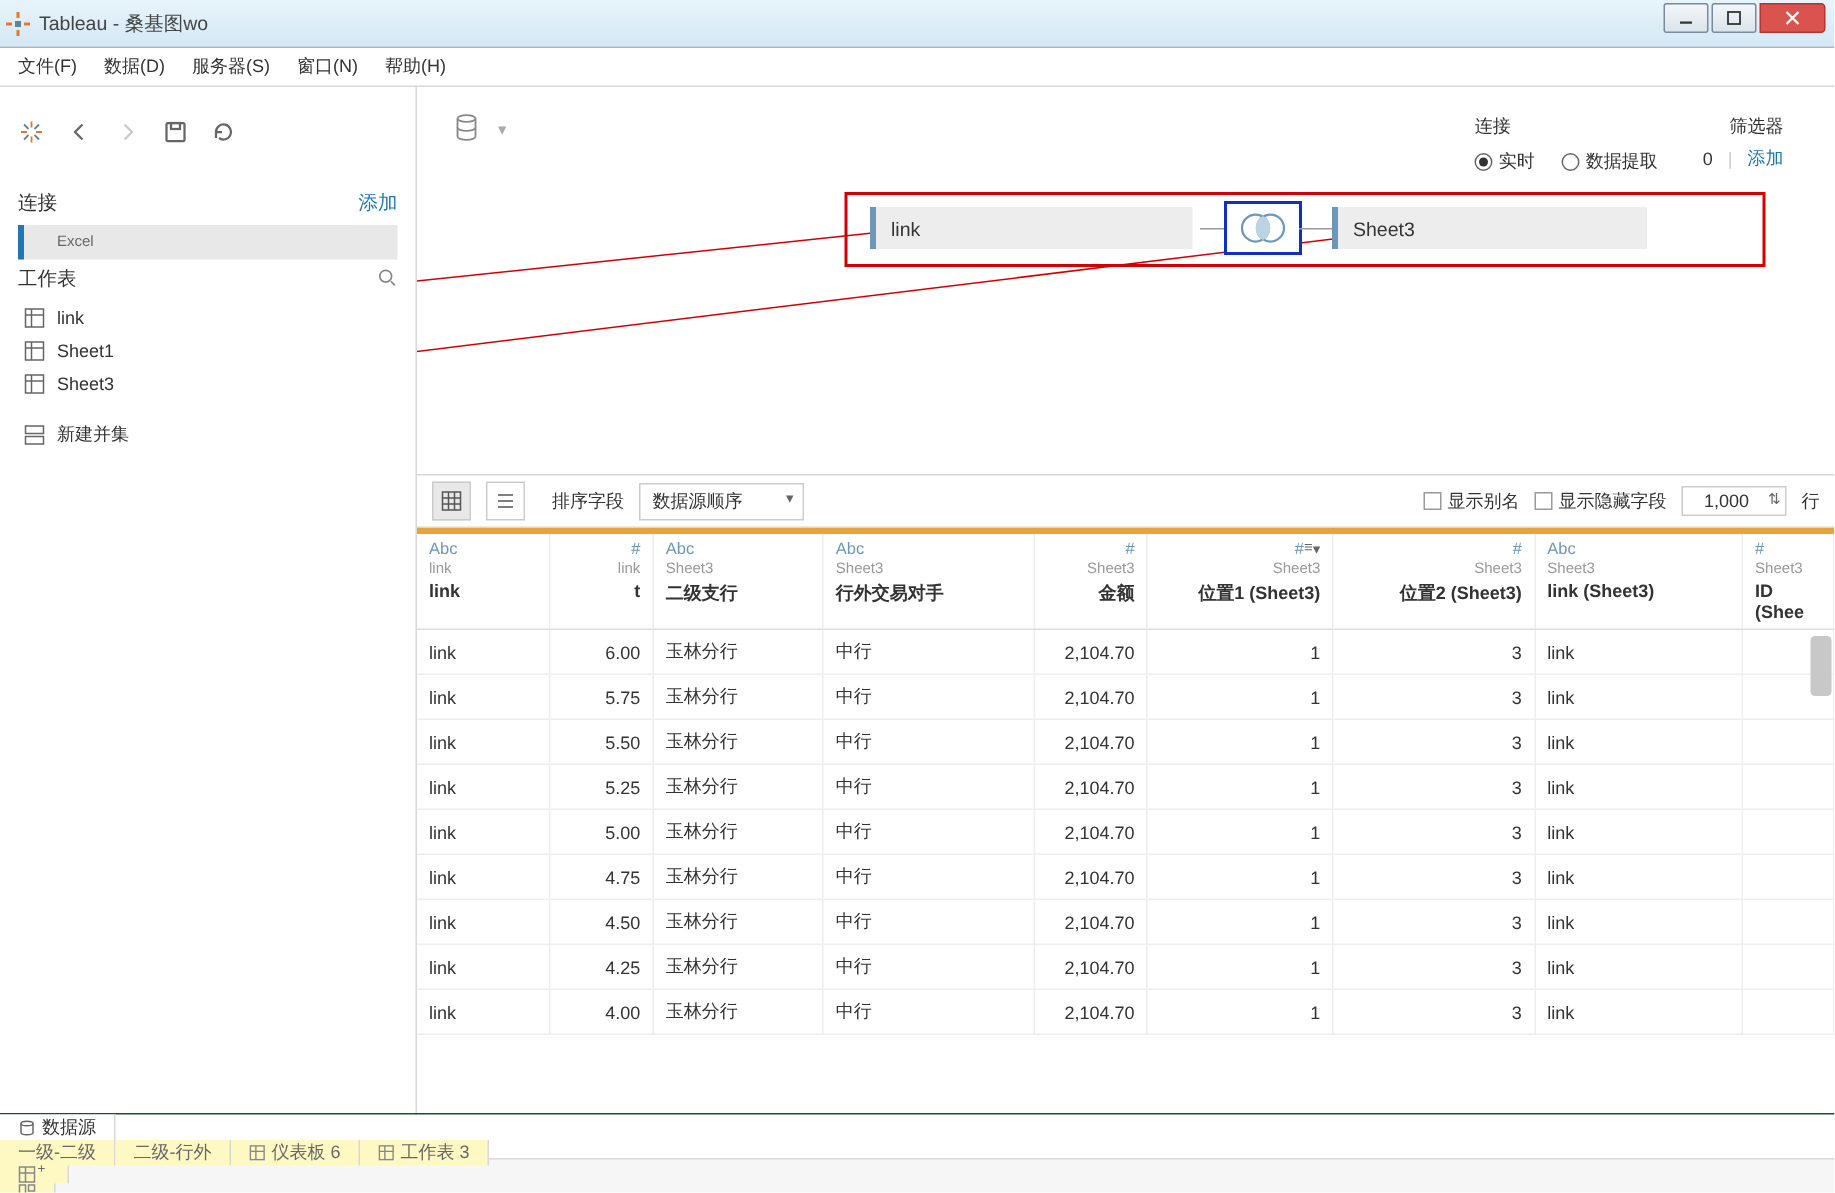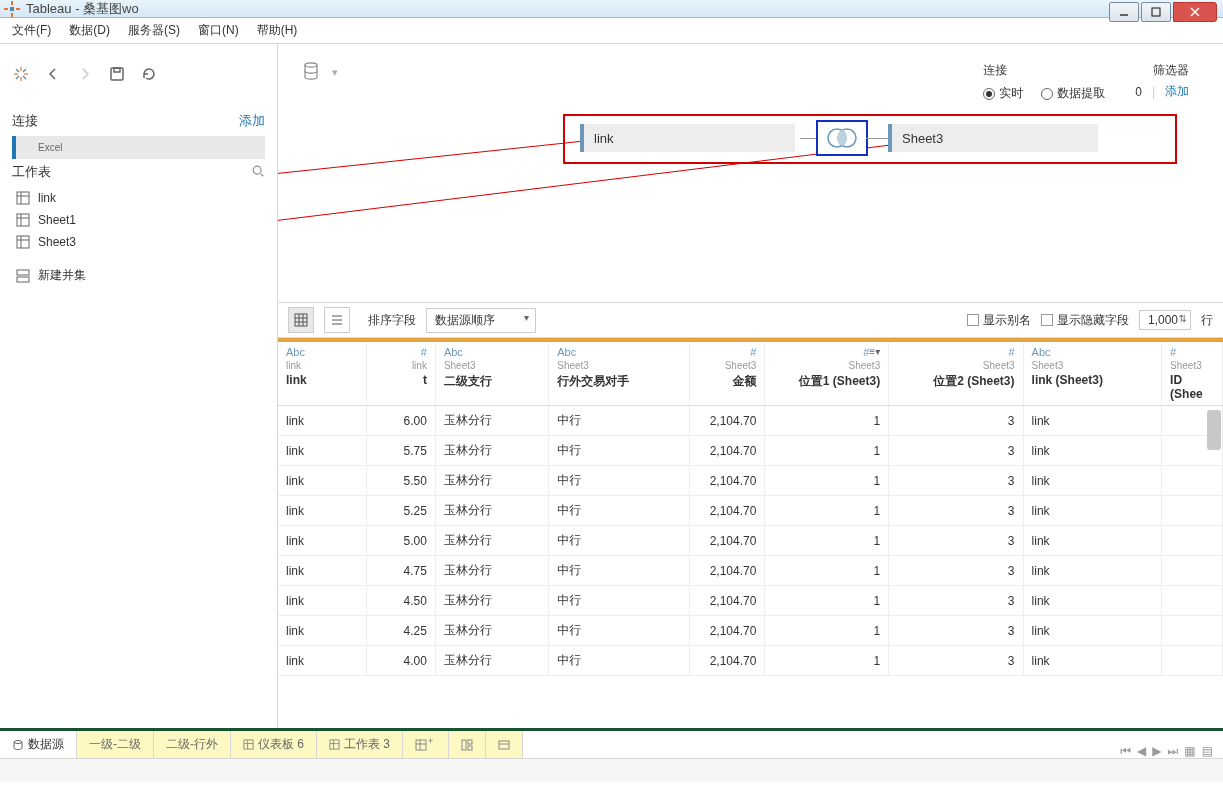--- a/index.html
+++ b/index.html
@@ -1,19 +1,19 @@
 <!DOCTYPE html>
 <html><head>
 <meta charset="utf-8">
 <style>
 * { box-sizing: border-box; margin: 0; padding: 0; font-family: "Microsoft YaHei", Arial, sans-serif; }
 body { width: 1223px; height: 795px; background: #fff; overflow: hidden; font-size: 12px; color: #333; }
 
 
-.titlebar { height: 18px; background: linear-gradient(#e8f4fb, #d4e8f5); border-bottom: 1px solid #a0b8c8; display: flex; align-items: center; padding: 0 4px; position: relative; }
+.titlebar { height: 32px; background: linear-gradient(#e8f4fb, #d4e8f5); border-bottom: 1px solid #a0b8c8; display: flex; align-items: center; padding: 0 4px; position: relative; }
 .titlebar .app-icon { width: 16px; height: 16px; display: inline-flex; align-items: center; justify-content: center; margin-right: 6px; }
 .titlebar .title { flex: 1; color: #444; font-size: 13px; }
 .winbtns { display: flex; gap: 0; position: absolute; right: 6px; top: 2px; }
 .winbtn { width: 30px; height: 20px; display: flex; align-items: center; justify-content: center; border: 1px solid #7a8a9a; background: linear-gradient(#f2f6fa,#dbe4ec); border-radius:2px; margin-left:2px; }
 .winbtn.close { background: #d9534f; border-color:#b9332f; color:#fff; width:44px; border-radius: 0 3px 3px 0;}
 .winbtn svg { width: 10px; height: 10px; }
 
 
 .menubar { height: 26px; background: #fff; border-bottom: 1px solid #d8d8d8; display: flex; align-items: center; padding: 0 12px; gap: 18px; }
 .menubar span { cursor: default; }
@@ -68,38 +68,38 @@
 
 
 .gridbar { height:36px; border-top:1px solid #d8d8d8; border-bottom:1px solid #d8d8d8; display:flex; align-items:center; padding:0 10px; gap:10px; font-size:12px; }
 .gridbar .btn { width:26px; height:26px; border:1px solid #ccc; display:flex; align-items:center; justify-content:center; }
 .gridbar .btn.active { background:#e8e8e8; }
 .gridbar .sortlbl { margin-left:8px; }
 .gridbar .dd { border:1px solid #ccc; padding:3px 18px 3px 8px; position:relative; min-width:110px;}
 .gridbar .dd::after { content:"▾"; position:absolute; right:6px; top:3px; font-size:10px; color:#666;}
 .gridbar .spacer { flex:1; }
 .gridbar .chk { width:12px; height:12px; border:1px solid #999; display:inline-block; margin-right:4px; vertical-align:middle;}
-.gridbar .rowcount { border:1px solid #ccc; padding:2px 18px 2px 8px; width:52px; text-align:center; position:relative;}
+.gridbar .rowcount { border:1px solid #ccc; padding:2px 18px 2px 8px; width:70px; text-align:center; position:relative;}
 .gridbar .rowcount::after { content:"⇅"; position:absolute; right:3px; top:2px; font-size:10px; color:#666;}
 
 
 .grid-wrap { flex:1; overflow:hidden; position:relative; }
 .orange-bar { height:4px; background:#e8a33d; }
 table.data { width:100%; border-collapse:collapse; table-layout:fixed; }
 table.data th { text-align:left; font-weight:normal; padding:4px 8px; border-right:1px solid #eee; border-bottom:1px solid #ddd; background:#fff; vertical-align:top; height:56px;}
 table.data th.num, table.data td.num { text-align:right; }
 table.data th .type { color:#6c97b8; font-size:11px; display:block;}
 table.data th .src { color:#999; font-size:10px; display:block; margin:2px 0;}
 table.data th .name { color:#333; font-size:12px; font-weight:bold; display:block;}
 table.data td { padding:6px 8px; border-right:1px solid #eee; border-bottom:1px solid #eee; font-size:12px; }
 .col-sort-ic { float:right; color:#666; font-size:10px;}
 .scroll-handle { position:absolute; right:2px; top:72px; width:14px; height:40px; background:#c8c8c8; border-radius:3px; }
 
 
-.bottombar { height:30px; border-top:3px solid #14532d; display:flex; align-items:flex-end; font-size:12px; }
+.bottombar { height:30px; border-top:1px solid #14532d; display:flex; align-items:flex-start; font-size:12px;flex-direction:column; }
 .bottombar .tab { padding:0 12px; height:100%; display:flex; align-items:center; border-right:1px solid #d8d8d8; gap:4px; cursor:default;}
 .bottombar .tab.active { background:#fff; }
 .bottombar .tab.dim { background:#fef9c3; color:#666;}
 .bottombar .spacer { flex:1; }
 .bottombar .navicons { display:flex; gap:6px; padding:0 10px; color:#999;}
 
 
 .status { height:24px; border-top:1px solid #d8d8d8; background:#f6f6f6; }
 
 .search-ic { color:#888; }

